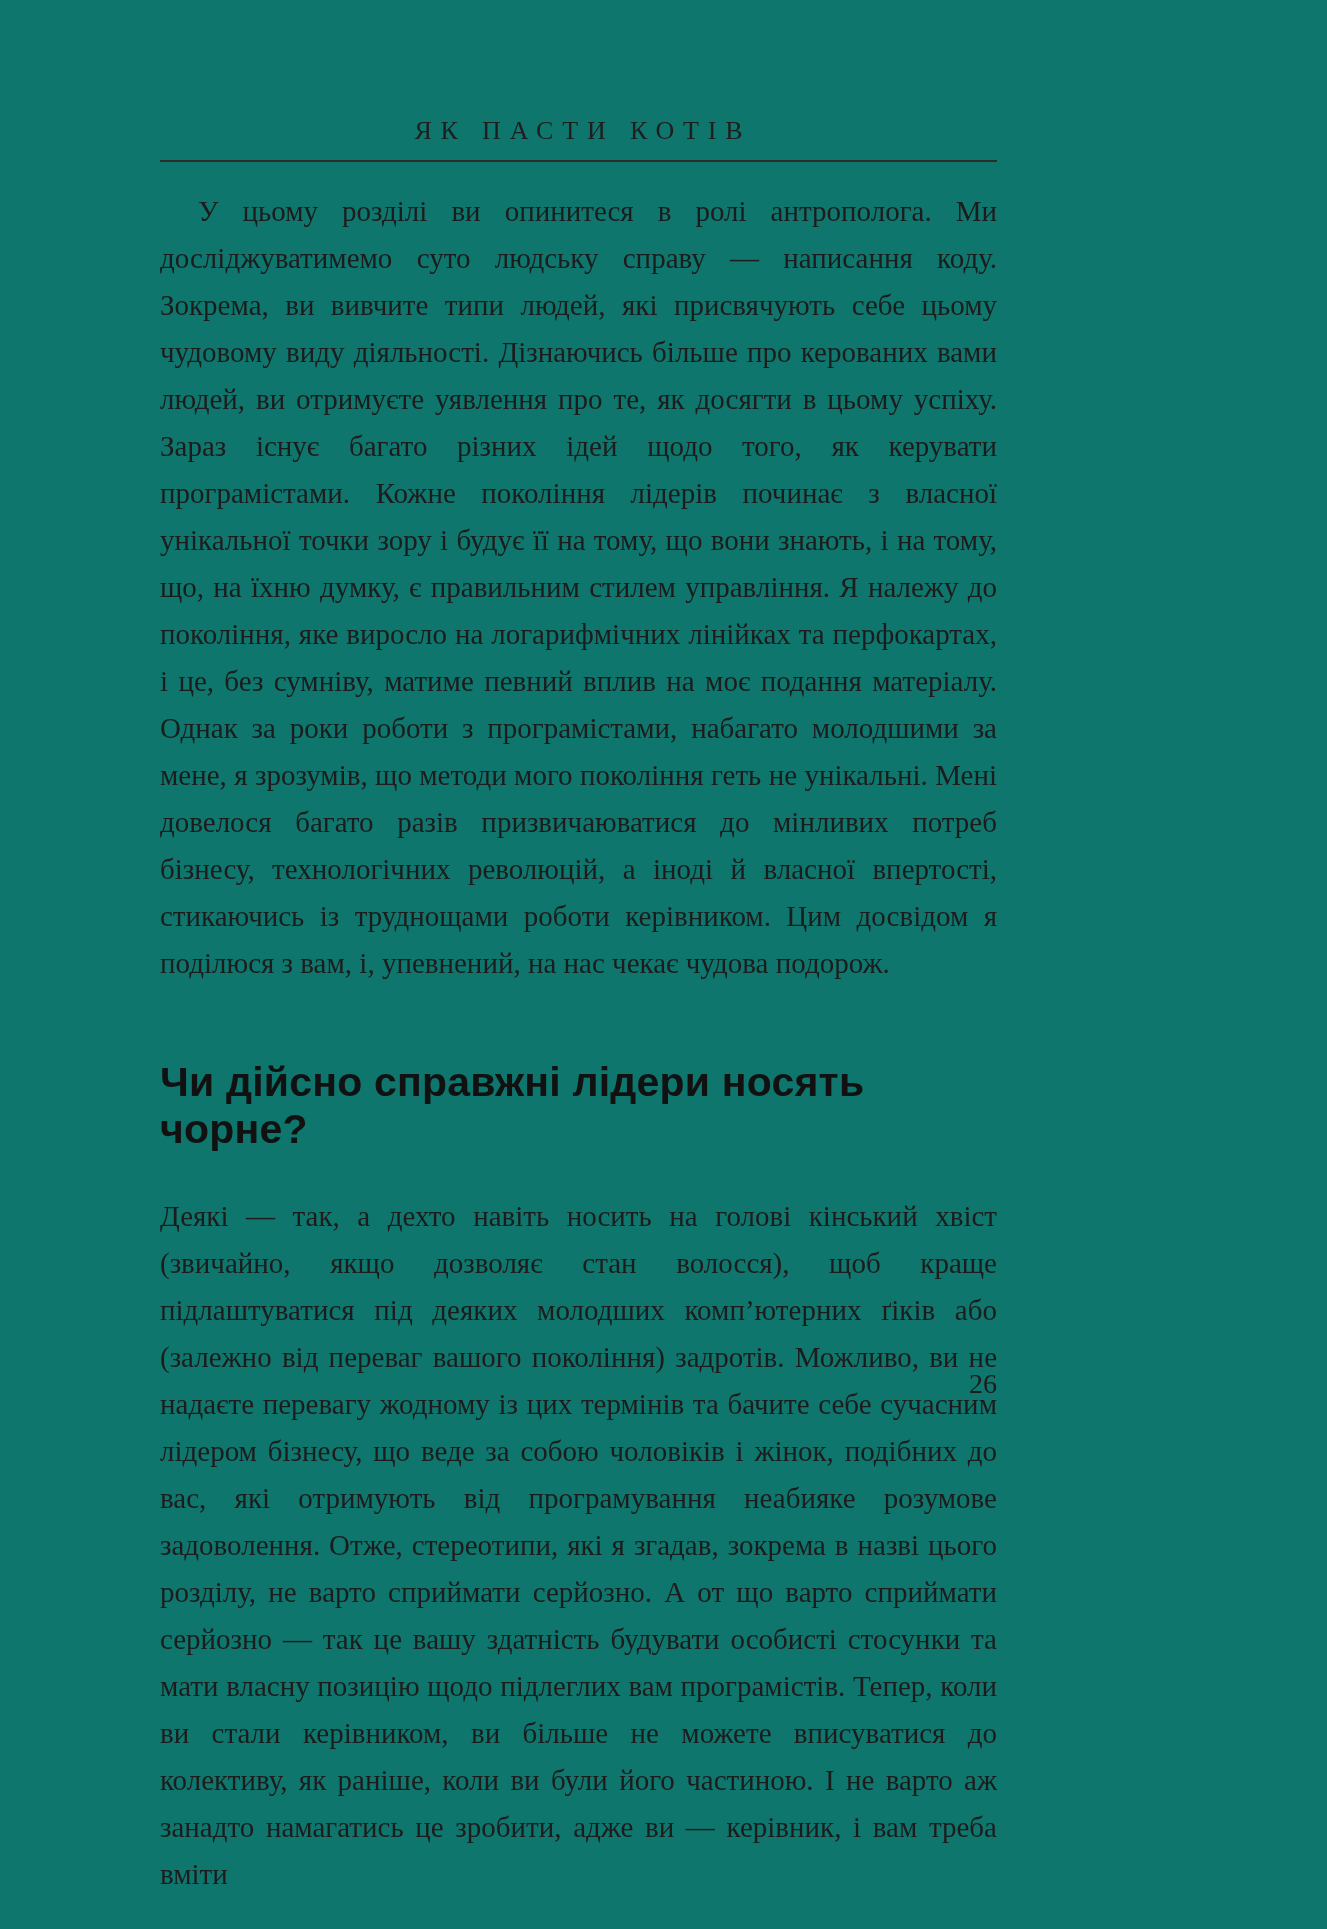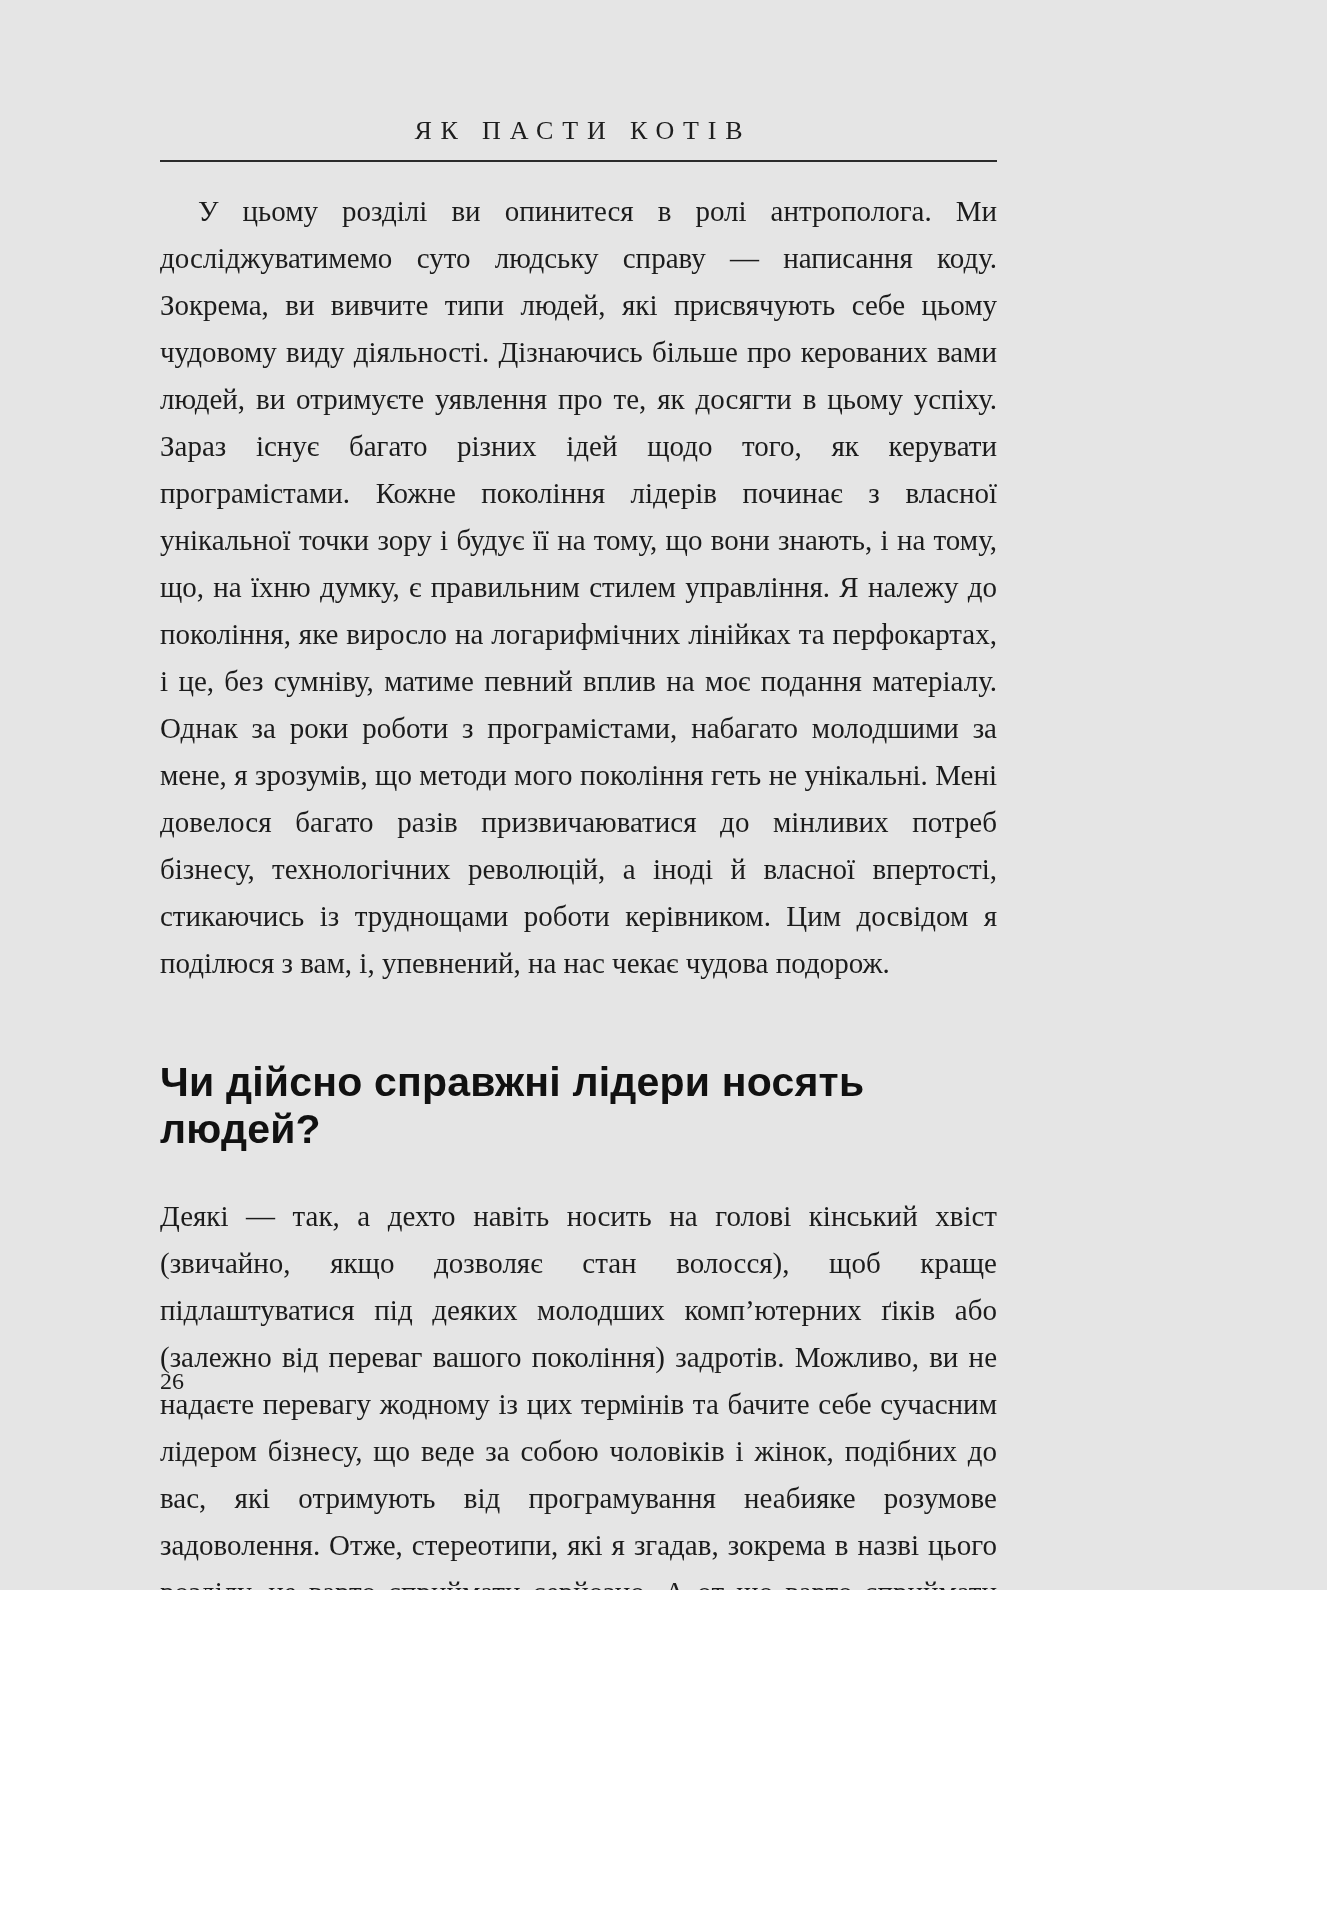--- a/index.html
+++ b/index.html
@@ -4,22 +4,22 @@
 <style>
   * { margin: 0; padding: 0; box-sizing: border-box; }
 
   html, body {
     background: #ffffff;
   }
 
   .page {
     position: relative;
     width: 1327px;
-    height: 1590px;
-    background: #e5e5e5;
+    height: 1929px;
+    background: #0f766e;
     overflow: hidden;
     font-family: "Liberation Serif", serif;
     color: #1c1c1c;
   }
 
   .content {
     position: absolute;
     left: 160px;
     top: 0;
     width: 837px;
@@ -77,42 +77,42 @@
     text-indent: 0;
     margin-top: 72px;
     margin-bottom: 40px;
   }
 
   .page-number {
     position: absolute;
     top: 1368px;
     left: 0;
     width: 100%;
-    text-align: left;
-    font-size: 24px;
+    text-align: right;
+    font-size: 28px;
     font-family: "Liberation Serif", serif;
     color: #1c1c1c;
   }
 </style>
 </head>
 <body>
 
 <div class="page">
   <div class="content">
 
     <header class="running-head-wrap">
       <div class="running-head">ЯК ПАСТИ КОТІВ</div>
       <div class="head-rule"></div>
     </header>
 
     <main class="body-text">
 
       <p class="para indent">У цьому розділі ви опинитеся в ролі антрополога. Ми досліджуватимемо суто людську справу — написання коду. Зокрема, ви вивчите типи людей, які присвячують себе цьому чудовому виду діяльності. Дізнаючись більше про керованих вами людей, ви отримуєте уявлення про те, як досягти в цьому успіху. Зараз існує багато різних ідей щодо того, як керувати програмістами. Кожне покоління лідерів починає з власної унікальної точки зору і будує її на тому, що вони знають, і на тому, що, на їхню думку, є правильним стилем управління. Я належу до покоління, яке виросло на логарифмічних лінійках та перфокартах, і це, без сумніву, матиме певний вплив на моє подання матеріалу. Однак за роки роботи з програмістами, набагато молодшими за мене, я зрозумів, що методи мого покоління геть не унікальні. Мені довелося багато разів призвичаюватися до мінливих потреб бізнесу, технологічних революцій, а іноді й власної впертості, стикаючись із труднощами роботи керівником. Цим досвідом я поділюся з вам, і, упевнений, на нас чекає чудова подорож.</p>
 
-      <h2 class="section-heading">Чи дійсно справжні лідери носять людей?</h2>
+      <h2 class="section-heading">Чи дійсно справжні лідери носять чорне?</h2>
 
       <p class="para">Деякі — так, а дехто навіть носить на голові кінський хвіст (звичайно, якщо дозволяє стан волосся), щоб краще підлаштуватися під деяких молодших комп’ютерних ґіків або (залежно від переваг вашого покоління) задротів. Можливо, ви не надаєте перевагу жодному із цих термінів та бачите себе сучасним лідером бізнесу, що веде за собою чоловіків і жінок, подібних до вас, які отримують від програмування неабияке розумове задоволення. Отже, стереотипи, які я згадав, зокрема в назві цього розділу, не варто сприймати серйозно. А от що варто сприймати серйозно — так це вашу здатність будувати особисті стосунки та мати власну позицію щодо підлеглих вам програмістів. Тепер, коли ви стали керівником, ви більше не можете вписуватися до колективу, як раніше, коли ви були його частиною. І не варто аж занадто намагатись це зробити, адже ви — керівник, і вам треба вміти</p>
     </main>
 
     <footer>
       <div class="page-number">26</div>
     </footer>
 
   </div>
 </div>

